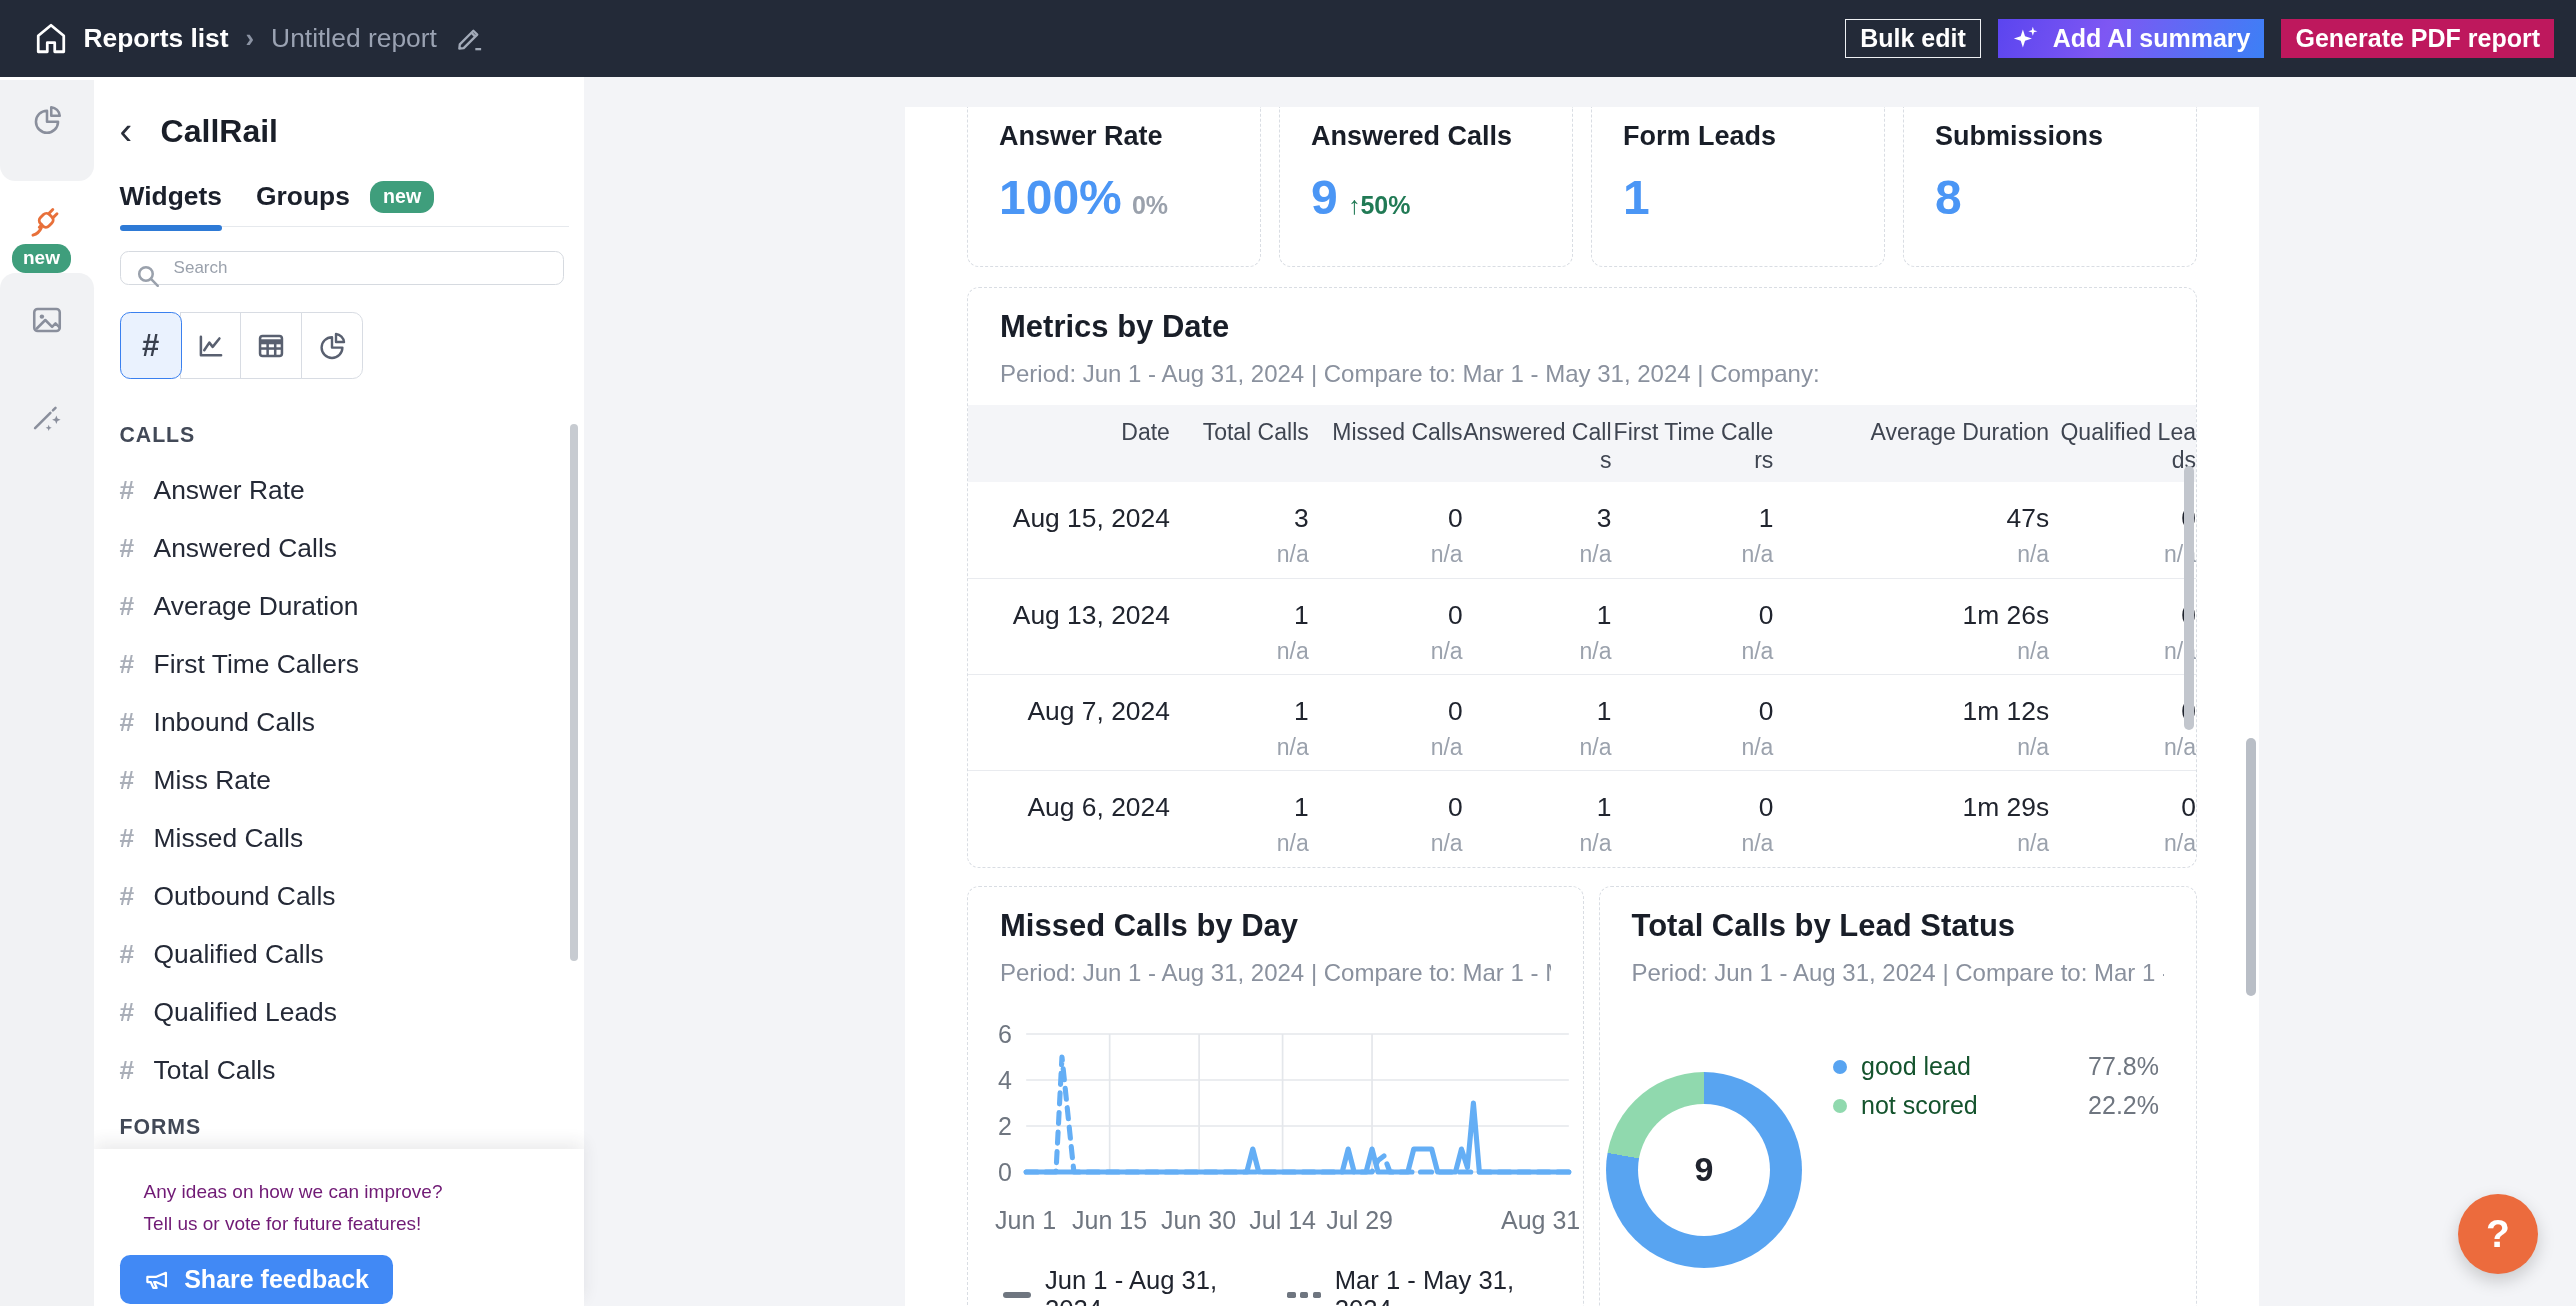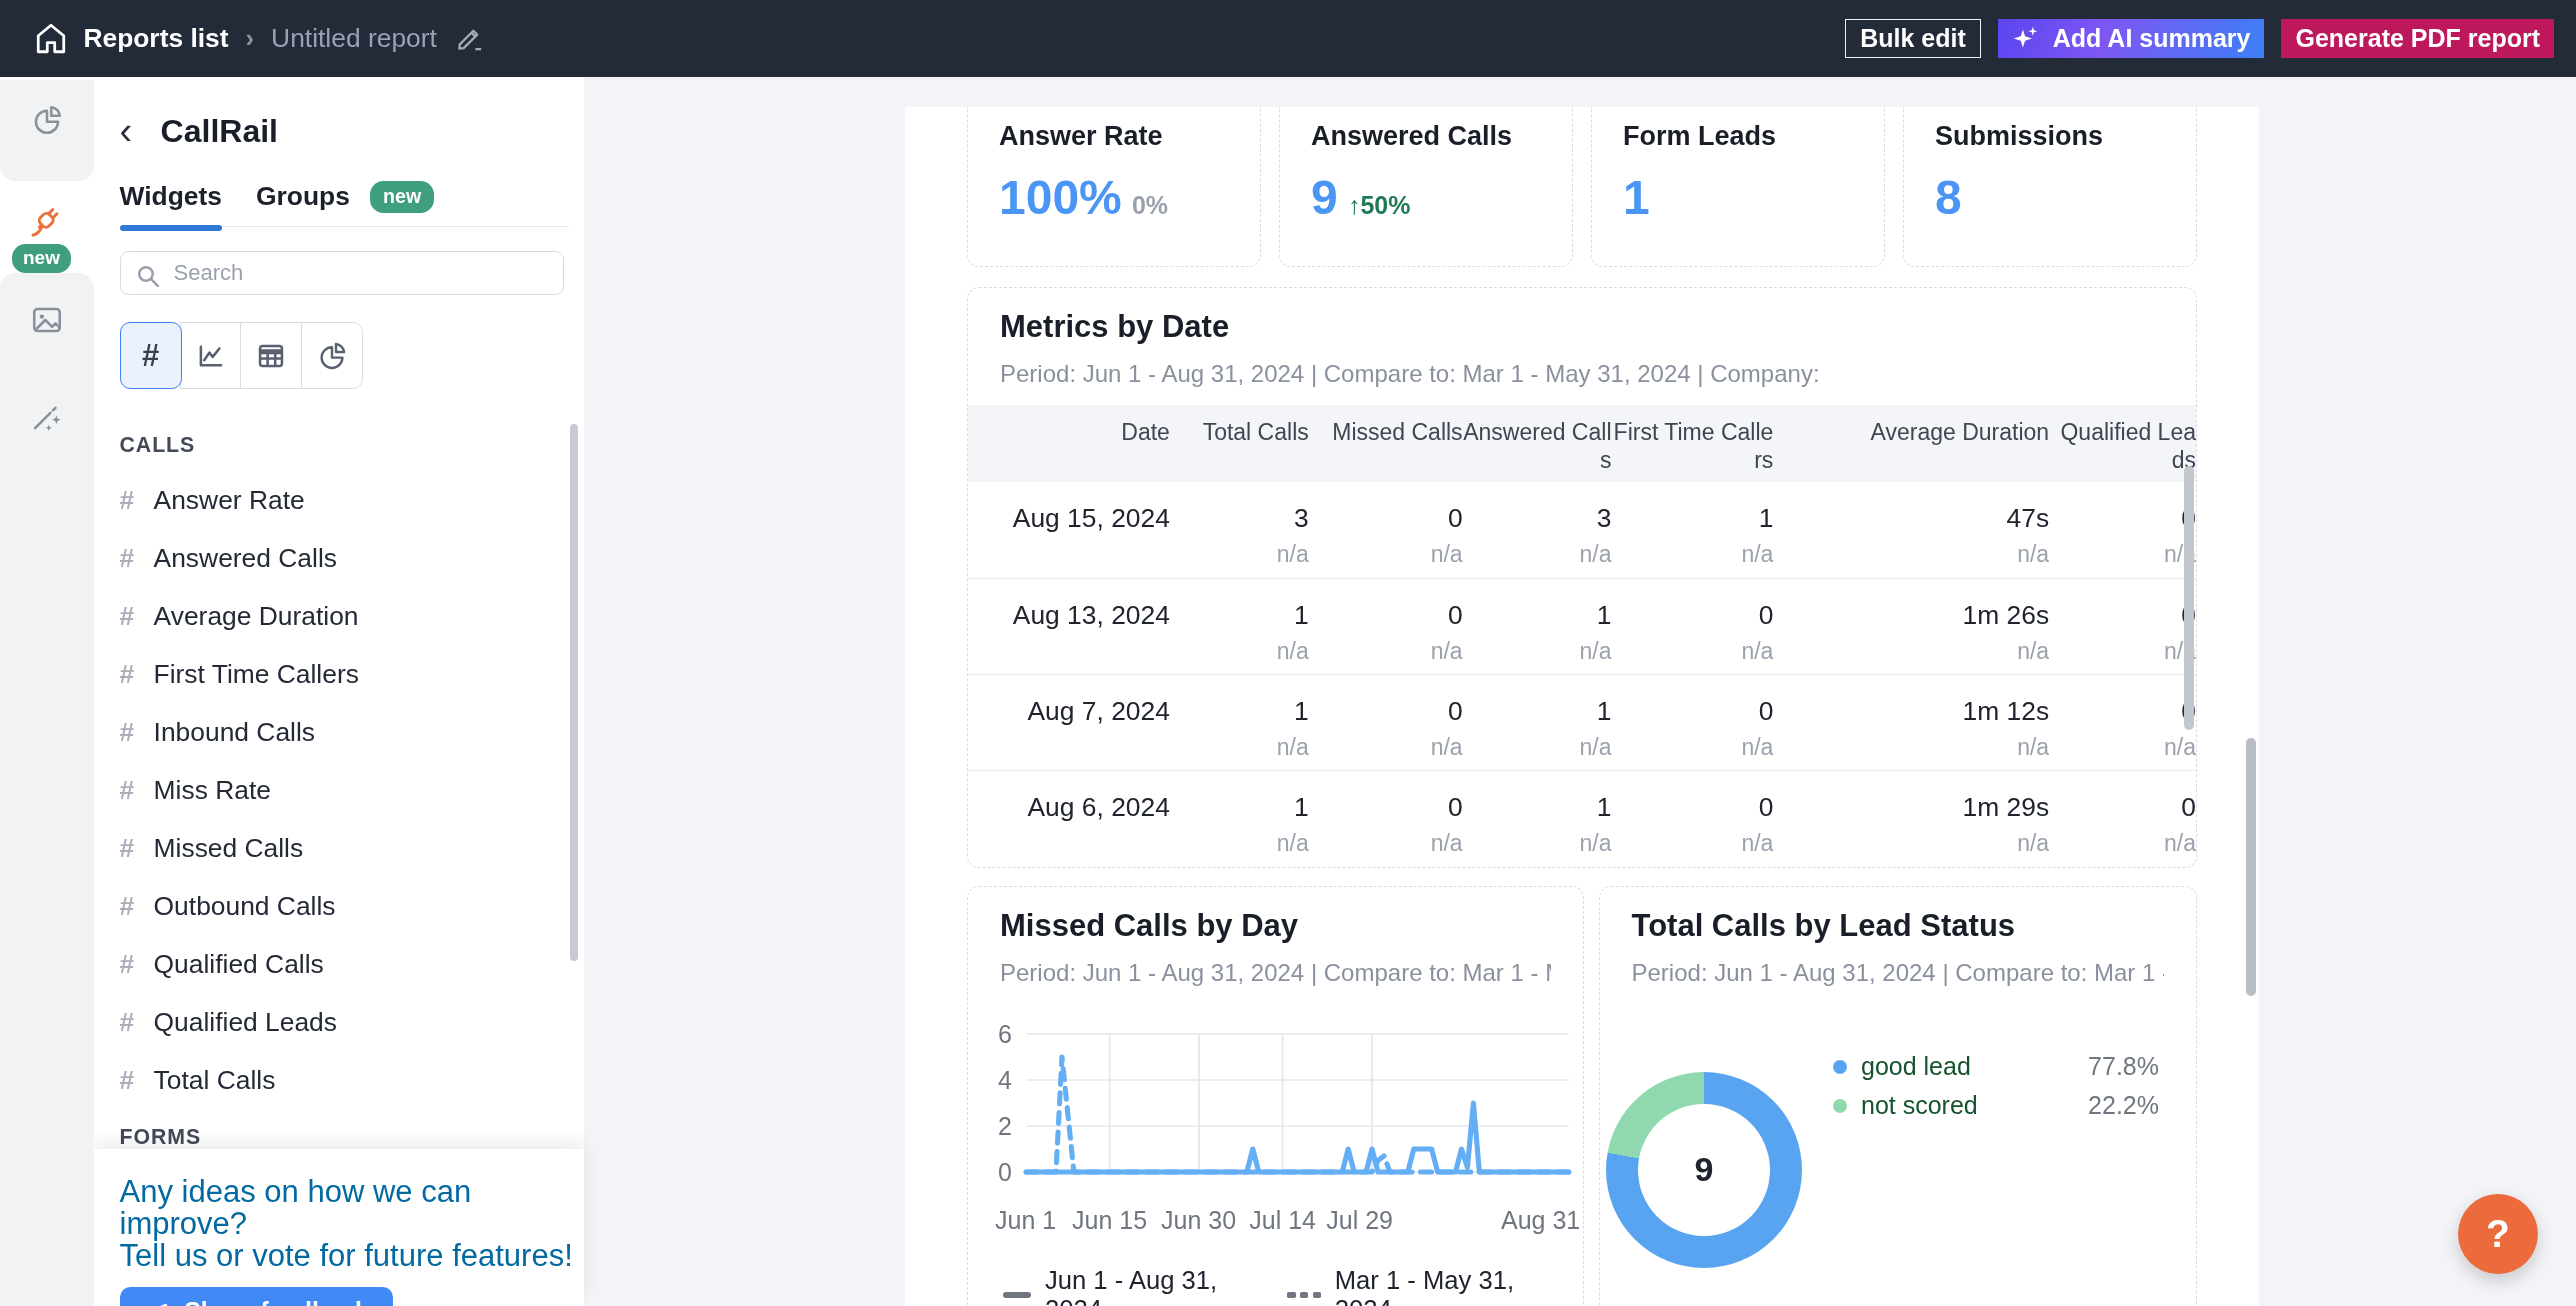--- a/index.html
+++ b/index.html
@@ -46,22 +46,22 @@
   .sb-back { font-size:38px; color:#2a2f3a; line-height:25.6px; width:29px; cursor:pointer;}
   .sb-title { font-size:32px; font-weight:700; color:#191e28; margin-left:12px; }
   .tabs { display:flex; align-items:center; gap:34px; margin-top:31px;
     border-bottom:1.7px solid #e6e9ed; padding-bottom:13.6px; width:449px; position:relative;}
   .tab { font-size:26.4px; font-weight:700; color:#1b202b; cursor:pointer; position:relative;}
   .tab.active::after { content:""; position:absolute; left:0; right:0; bottom:-19px;
     height:6px; background:#2e7ad6; border-radius:3.4px; }
   .tab-new { background:#3f9e7c; color:#fff; font-size:19.6px; font-weight:700;
     padding:4.3px 12.8px; border-radius:13.6px; margin-left:-13.6px; }
   .search-wrap { position:relative; margin-top:24px; width:444px; }
-  .search-input { width:100%; height:44px; border:1.7px solid #d6dae0; border-radius:8.5px;
-    font-size:22px; color:#2a2f3a; padding:0 17px 0 53px; outline:none; font-family:inherit;}
+  .search-input { width:100%; height:34px; border:1.7px solid #d6dae0; border-radius:8.5px;
+    font-size:17px; color:#2a2f3a; padding:0 17px 0 53px; outline:none; font-family:inherit;}
   .search-input::placeholder { color:#9aa1ac; }
   .search-ic { position:absolute; left:15.4px; top:12px; width:27px; height:27px; color:#9aa1ac;}
   .seg { display:flex; margin-top:27px; }
   .seg-cell { width:62px; height:67px; border:1.7px solid #d8dce3; margin-left:-1.7px;
     display:flex; align-items:center; justify-content:center; color:#596070; cursor:pointer;
     background:#fff; }
   .seg-cell:first-child { border-radius:10.2px 0 0 10.2px; margin-left:0; }
   .seg-cell:last-child { border-radius:0 10.2px 10.2px 0; }
   .seg-cell.active { background:#eaf2fe; border-color:#3a80ef; border-radius:10.2px; z-index:2;}
   .seg-hash { font-size:31px; font-weight:700; color:#39404e; }
@@ -69,21 +69,21 @@
   .sb-section { margin-top:44px; font-size:21.3px; font-weight:700; color:#424957;
     letter-spacing:0.9px; }
   .sb-list { margin-top:13.6px; }
   .sb-item { height:58px; display:flex; align-items:center; cursor:pointer; }
   .sb-item .hash { color:#a9aeb8; font-size:26.4px; font-weight:600; width:34px; }
   .sb-item .lbl { color:#242936; font-size:26.4px; }
   .sb-scroll { position:absolute; right:6px; top:347px; width:7.7px; height:537px;
     background:#c7cbd1; border-radius:4.3px; cursor:pointer; }
   .feedback { position:absolute; left:0; right:0; bottom:0; height:157px; background:#fff;
     box-shadow:0 -6.8px 15.4px rgba(40,45,60,.09); padding:27px 0 0 25.6px; z-index:5;}
-  .fb-line { font-size:31px; color:#0369a1; line-height:32px; }
+  .fb-line { font-size:19px; color:#701a75; line-height:32px;margin-left:24px; }
   .fb-btn { margin-top:15.4px; height:49px; background:#4189f5; color:#fff; border:none;
     border-radius:10.2px; font-size:25px; font-weight:700; display:flex; align-items:center;
     padding:0 24px; cursor:pointer; font-family:inherit;}
   .fb-btn svg { width:27px; height:27px; margin-right:13.6px; }
 
   
   .main { flex:1; position:relative; background:#f3f4f7; overflow:hidden; }
   .sheet { position:absolute; left:321px; top:30px; width:1354px; bottom:-51px;
     background:#ffffff; padding:0 62px; }
   .cards-row { display:flex; gap:18px; height:160px; }

